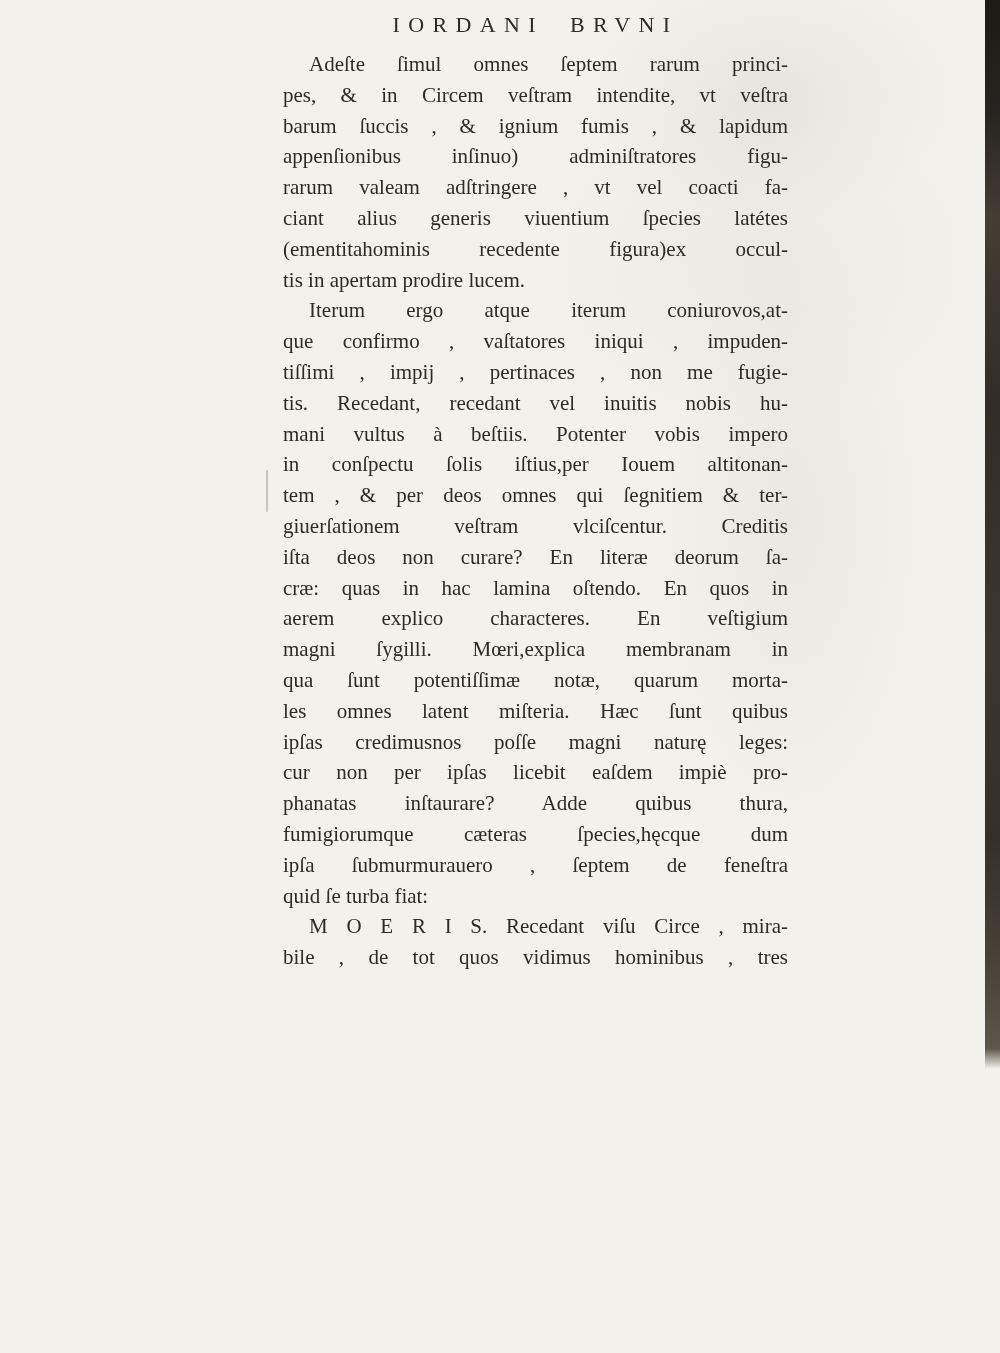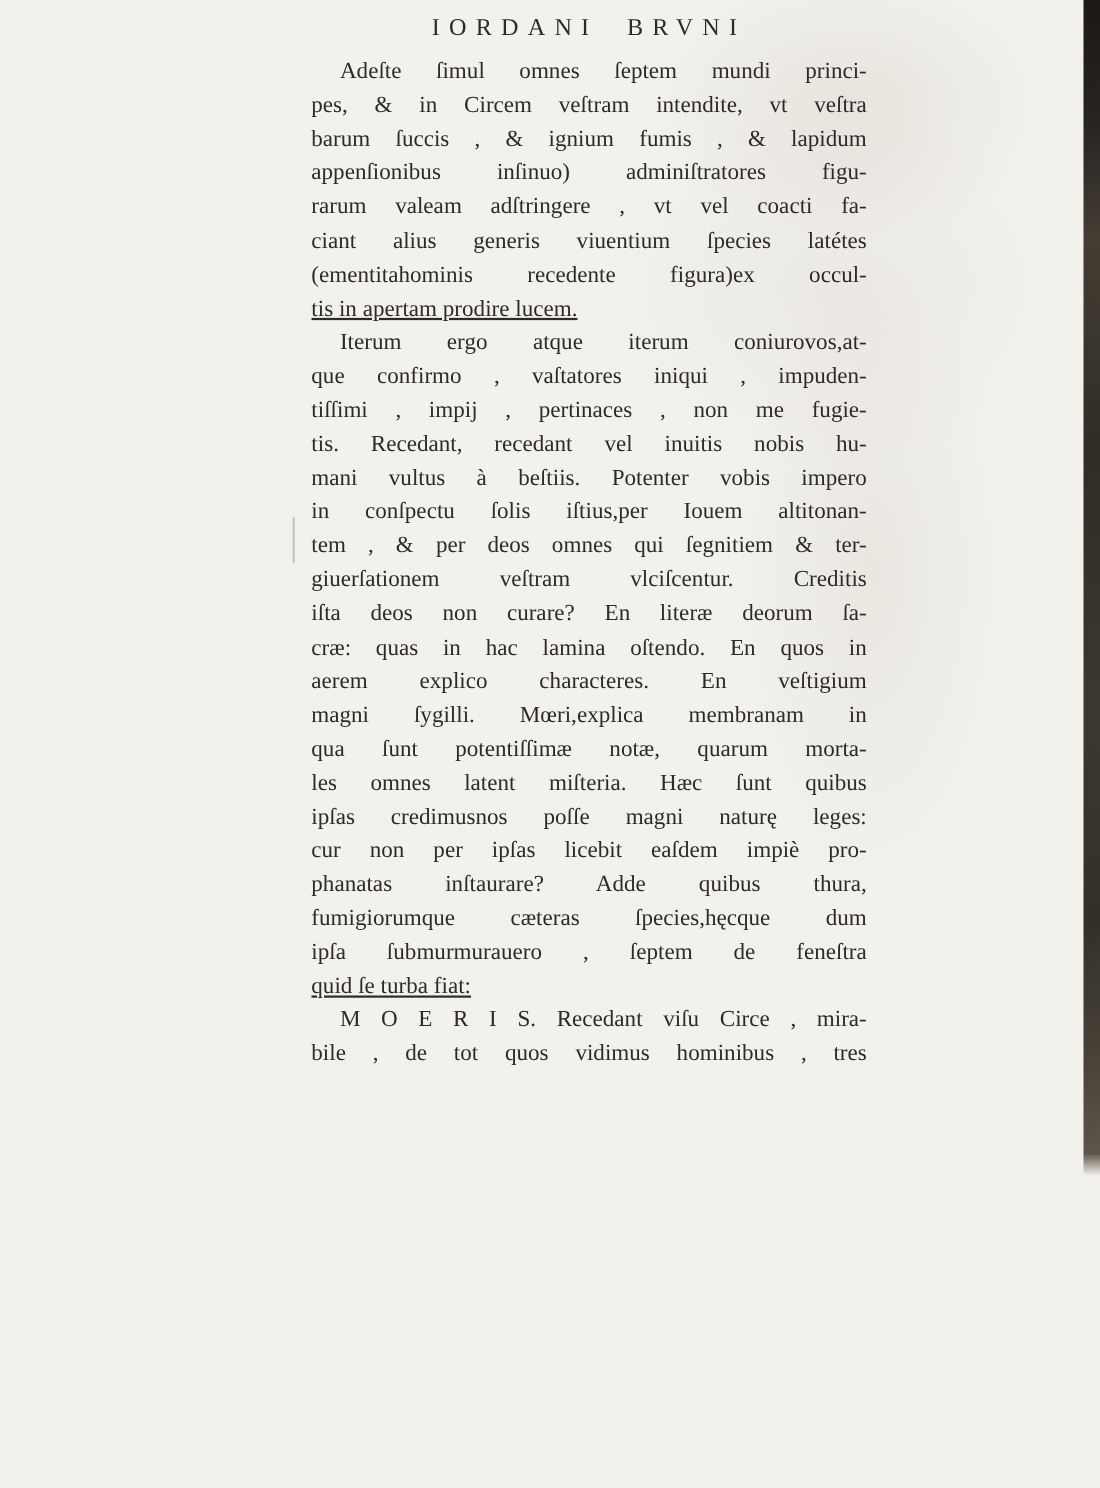--- a/index.html
+++ b/index.html
@@ -71,33 +71,33 @@
   .paragraph { margin: 0; }
   .line {
     height: 30.8px;
     overflow: hidden;
     white-space: nowrap;
     text-align: justify;
     text-align-last: justify;
     text-justify: inter-word;
   }
   .line.first { text-indent: 26px; }
-  .line.last  { text-align-last: left; text-decoration: underline; }
+  .line.last  { text-align-last: left; }
 </style>
 </head>
 <body>
 
 <div class="scan-page">
   <div class="right-edge"></div>
   <div class="crease-mark"></div>
   <div class="content">
     <div class="running-header">IORDANI BRVNI</div>
     <div id="text-block" class="text-block">
         <div class="paragraph">
-          <div class="line first">Adeſte ſimul omnes ſeptem mundi princi-</div>
+          <div class="line first">Adeſte ſimul omnes ſeptem rarum princi-</div>
           <div class="line">pes, &amp; in Circem veſtram intendite, vt veſtra</div>
           <div class="line">barum ſuccis , &amp; ignium fumis , &amp; lapidum</div>
           <div class="line">appenſionibus inſinuo) adminiſtratores figu-</div>
           <div class="line">rarum valeam adſtringere , vt vel coacti fa-</div>
           <div class="line">ciant alius generis viuentium ſpecies latétes</div>
           <div class="line">(ementitahominis recedente figura)ex occul-</div>
           <div class="line last">tis in apertam prodire lucem.</div>
         </div>
         <div class="paragraph">
           <div class="line first">Iterum ergo atque iterum coniurovos,at-</div>

